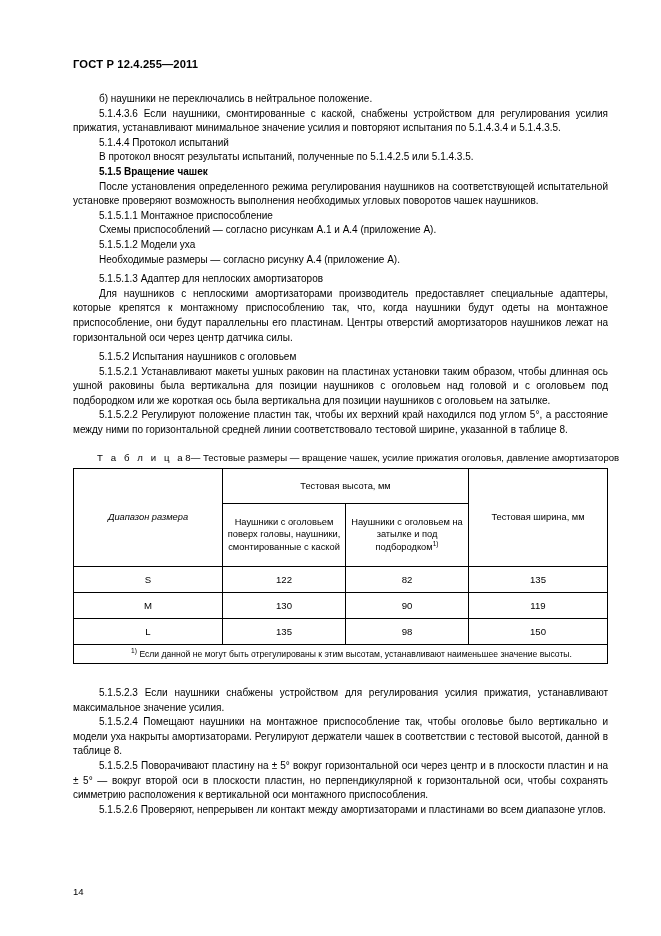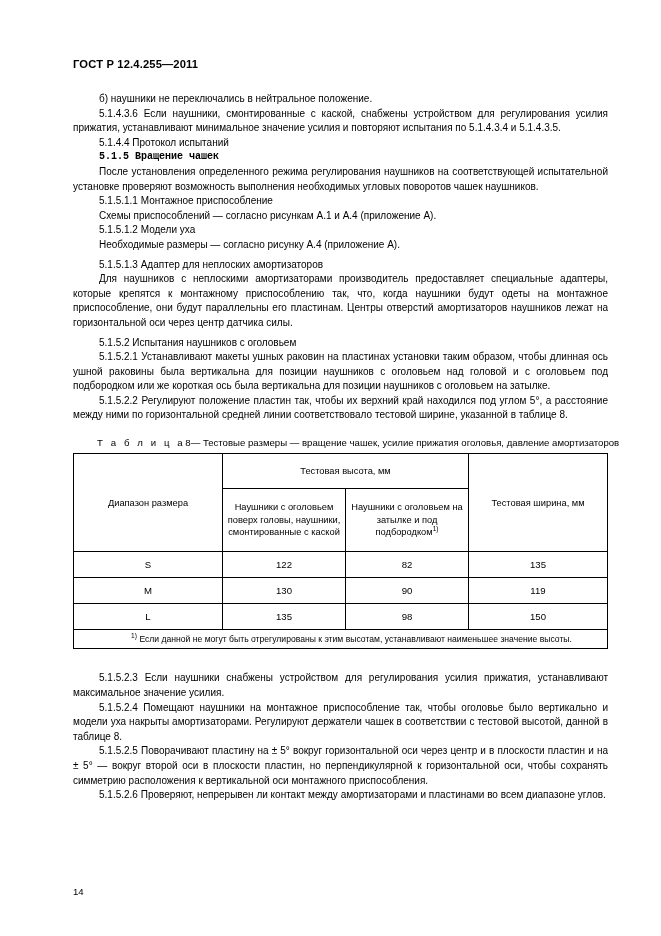--- a/index.html
+++ b/index.html
@@ -41,21 +41,20 @@
   p.para {
     margin: 0;
     font-size: 10px;
     line-height: 14.6px;
     text-align: justify;
     text-indent: 26px;
     hyphens: manual;
   }
   p.para.bold {
     font-weight: bold;
-    font-family: Liberation Mono, monospace;
   }
   .spacer-sm { height: 5px; }
 
   
   .table-caption {
     font-size: 9.6px;
     margin-top: 14px;
     margin-bottom: 5px;
     white-space: nowrap;
     margin-left: 24px;
@@ -73,21 +72,21 @@
     border: 1px solid #000;
     padding: 3px 4px;
     text-align: center;
     vertical-align: middle;
     font-weight: normal;
   }
   table.gost .outer-top { border-top: 1.6px solid #000; }
   table.gost .outer-left { border-left: 1.6px solid #000; }
   table.gost .outer-right { border-right: 1.6px solid #000; text-align: center; }
   table.gost .thick-bottom { border-bottom: 1.6px solid #000; }
-  .col-range { width: 140px; }
+  .col-range { width: 140px; font-style: italic; }
   .col-h1 { width: 132px; }
   .col-h2 { width: 133px; }
   .col-width { width: 130px; }
   .hdr-tall { height: 86px; }
   .hdr-span { height: 28px; }
   .hdr-sub { height: 56px; line-height: 12.6px; }
   td.datarow { height: 19px; font-size: 9.6px; }
   td.footnote {
     text-align: left;
     font-size: 8.6px;
@@ -113,20 +112,21 @@
 
 <div class="page">
 
   <div class="header">ГОСТ Р 12.4.255—2011</div>
 
   <div class="content">
 
     <p class="para">б)  наушники не переключались в нейтральное положение.</p>
     <p class="para">5.1.4.3.6  Если наушники, смонтированные с каской, снабжены устройством для регулирования усилия прижатия, устанавливают минимальное значение усилия и повторяют испытания по 5.1.4.3.4 и 5.1.4.3.5.</p>
     <p class="para">5.1.4.4  Протокол испытаний</p>
+    <p class="para">В протокол вносят результаты испытаний, полученные по 5.1.4.2.5 или 5.1.4.3.5.</p>
     <p class="para bold">5.1.5  Вращение чашек</p>
     <p class="para">После установления определенного режима регулирования наушников на соответствующей испытательной установке проверяют возможность выполнения необходимых угловых поворотов чашек наушников.</p>
     <p class="para">5.1.5.1.1  Монтажное приспособление</p>
     <p class="para">Схемы приспособлений — согласно рисункам А.1 и А.4 (приложение А).</p>
     <p class="para">5.1.5.1.2  Модели уха</p>
     <p class="para">Необходимые размеры — согласно рисунку А.4 (приложение А).</p>
     <div class="spacer-sm"></div>
     <p class="para">5.1.5.1.3  Адаптер для неплоских амортизаторов</p>
     <p class="para">Для наушников с неплоскими амортизаторами производитель предоставляет специальные адаптеры, которые крепятся к монтажному приспособлению  так, что, когда наушники будут одеты на монтажное приспособление, они будут параллельны его пластинам. Центры отверстий амортизаторов наушников лежат на горизонтальной оси через центр датчика силы.</p>
     <div class="spacer-sm"></div>

